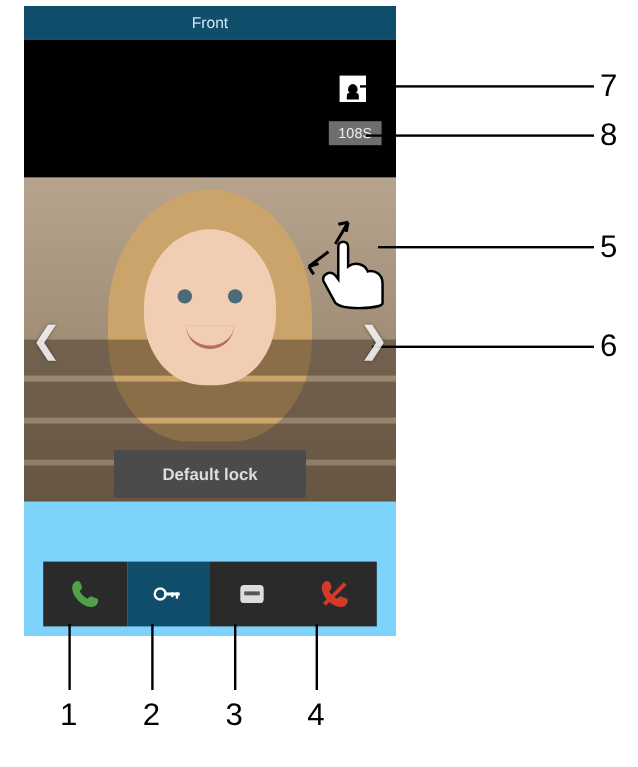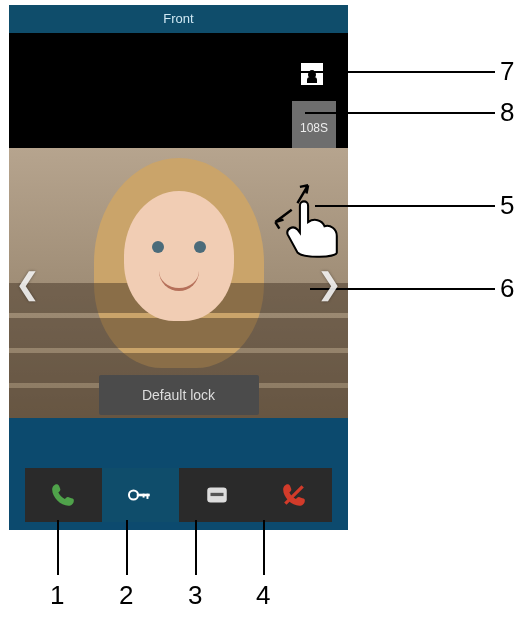--- a/index.html
+++ b/index.html
@@ -6,25 +6,25 @@
   body {
     font-family: Arial, Helvetica, sans-serif;
     background: #fff;
     width: 532px;
     height: 639px;
     position: relative;
     overflow: hidden;
   }
   .phone {
     position: absolute;
-    left: 9px;
+    left: 20px;
     top: 5px;
-    width: 339px;
+    width: 310px;
     height: 525px;
-    background: #0c4a6e;
+    background: #7dd3fc;
   }
   .title-bar {
     width: 100%;
     height: 28px;
     background: #0f4d6b;
     color: #cfe8f3;
     text-align: center;
     font-size: 13px;
     line-height: 28px;
   }
@@ -60,21 +60,21 @@
     background:#000;
     border-radius:3px 3px 0 0;
   }
   .timer {
     position: absolute;
     right: 12px;
     top: 68px;
     background: #6e6e6e;
     color: #eee;
     font-size: 12px;
-    padding: 20px 8px;
+    padding: 3px 8px;
   }
   .video {
     position: relative;
     width: 100%;
     height: 270px;
     background: linear-gradient(#b6a48e,#8a7860);
     overflow: hidden;
   }
   
   .step { position:absolute; left:0; right:0; height:30px; background:rgba(60,45,30,0.45);}
@@ -123,20 +123,21 @@
 
   .lock-popup {
     position: absolute;
     left: 50%;
     bottom: 115px;
     transform: translateX(-50%);
     width: 160px;
     background: #4b4b4b;
     border-radius: 2px;
     z-index: 5;
+    font-weight: bold;
   }
   .lock-row {
     color: #ddd;
     font-size: 14px;
     text-align: center;
     padding: 12px 4px;
     border-bottom: 1px solid #666;
     cursor: pointer;
   }
   .lock-row:last-child { border-bottom: none; }

